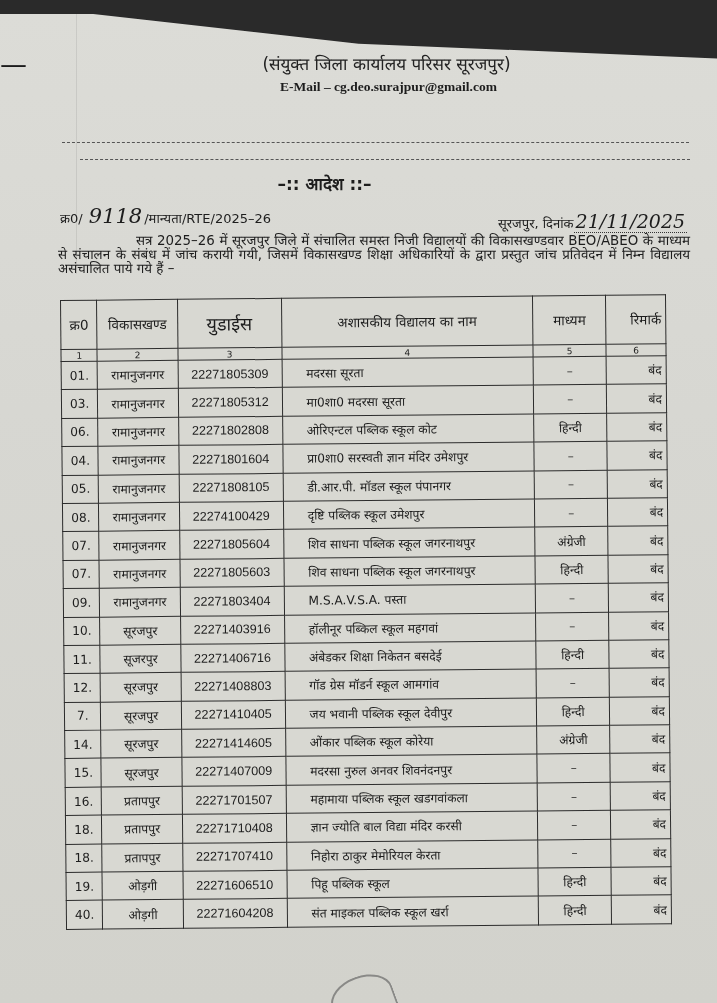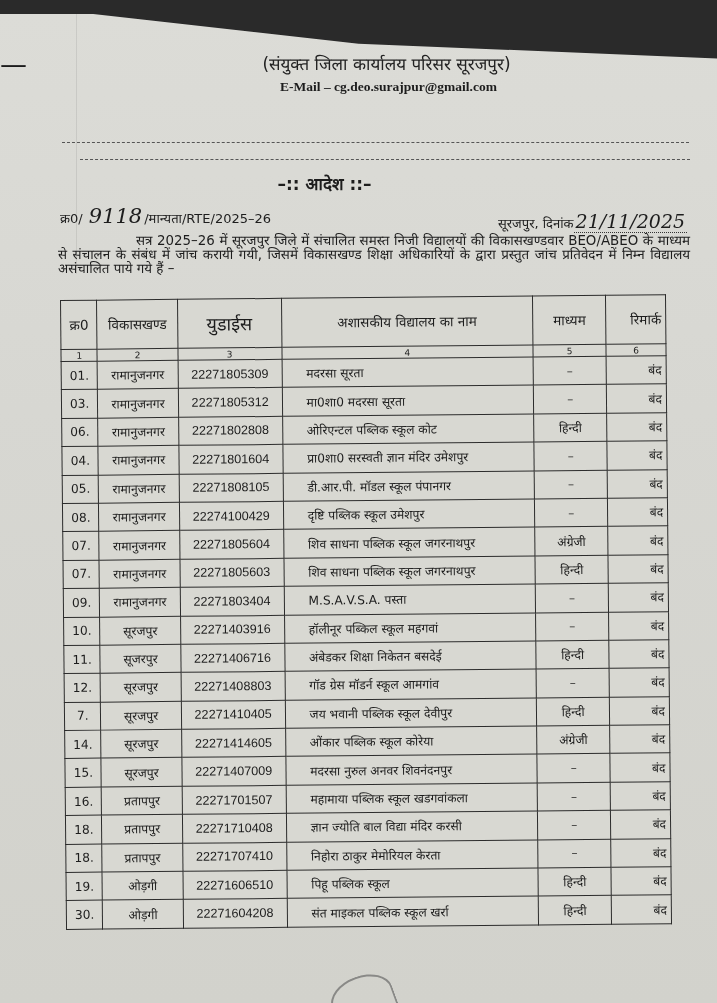--- a/index.html
+++ b/index.html
@@ -240,21 +240,21 @@
       </tr>
       <tr>
         <td class="c-sn">19.</td>
         <td class="c-block">ओड़गी</td>
         <td class="c-udise">22271606510</td>
         <td class="c-name">पिहू पब्लिक स्कूल</td>
         <td class="c-medium">हिन्दी</td>
         <td class="c-remark">बंद</td>
       </tr>
       <tr>
-        <td class="c-sn">30.</td>
+        <td class="c-sn">40.</td>
         <td class="c-block">ओड़गी</td>
         <td class="c-udise">22271604208</td>
         <td class="c-name">संत माइकल पब्लिक स्कूल खर्रा</td>
         <td class="c-medium">हिन्दी</td>
         <td class="c-remark">बंद</td>
       </tr>
     </tbody>
 </table>
 
 <div class="signature"></div>

